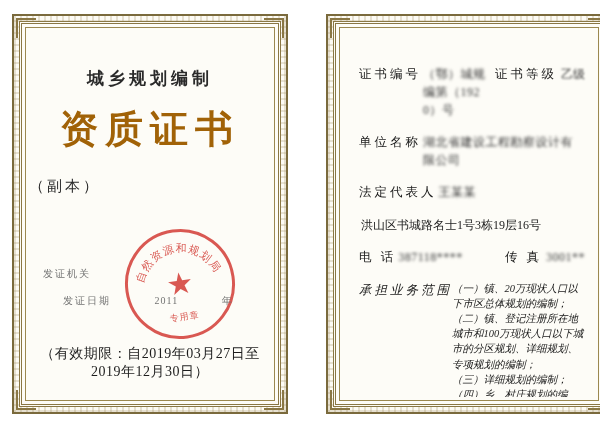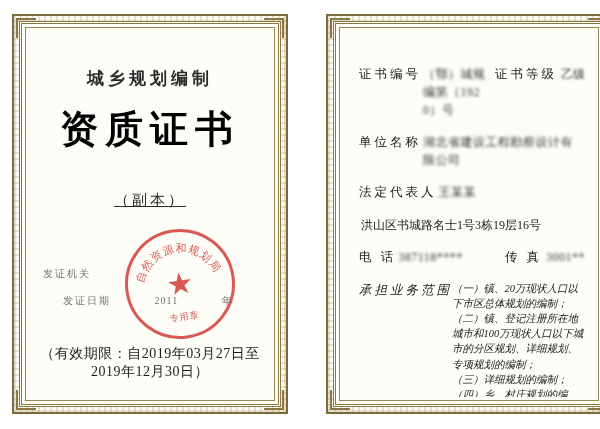--- a/index.html
+++ b/index.html
@@ -59,31 +59,29 @@
     font-size:17px;
     letter-spacing:4px;
     color:#2a2a2a;
     margin-top:36px;
     font-weight:bold;
   }
   .l-big{
     text-align:center;
     font-size:38px;
     letter-spacing:7px;
-    color:#000000;
+    color:#a16207;
     margin-top:14px;
     font-weight:bold;
   }
   .l-sub{
-    text-align:center;
     font-size:15px;
     letter-spacing:3px;
     color:#2a2a2a;
-    margin-top:36px;
-    text-decoration:underline;
+    margin-top:22px;
   }
   .l-fields{
     position:absolute;
     left:14px;bottom:76px;
     font-size:10px;color:#737373;
     letter-spacing:1px;
   }
   .l-fields .row{margin-bottom:13px;white-space:nowrap;}
   .l-fields .lbl{letter-spacing:2px;}
   .l-date span{margin:0 20px;}

